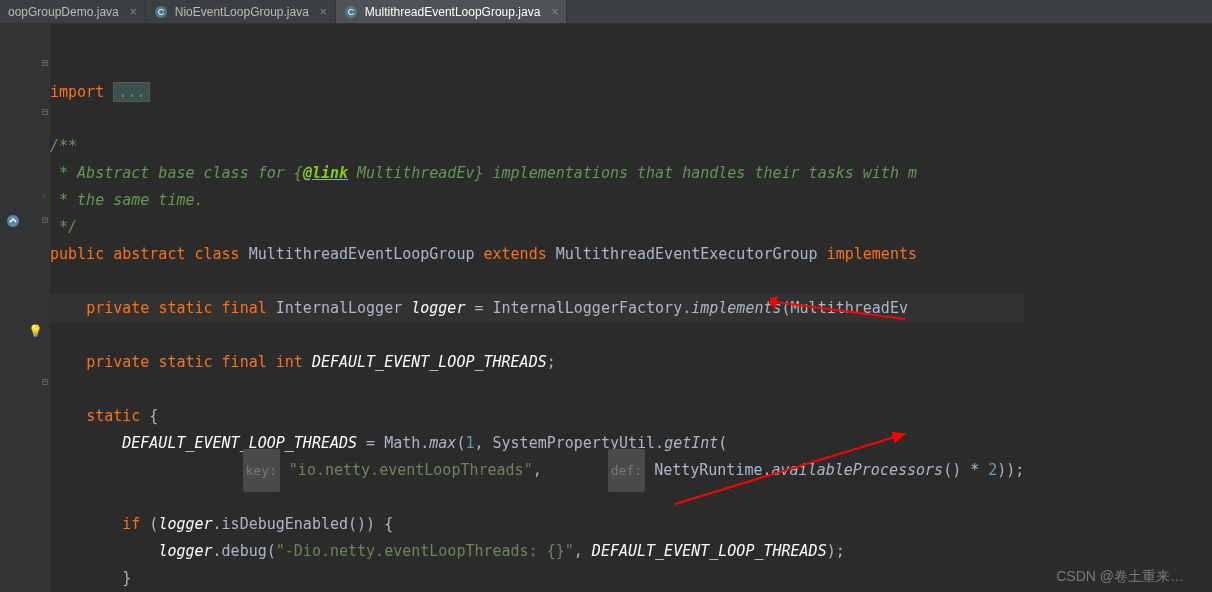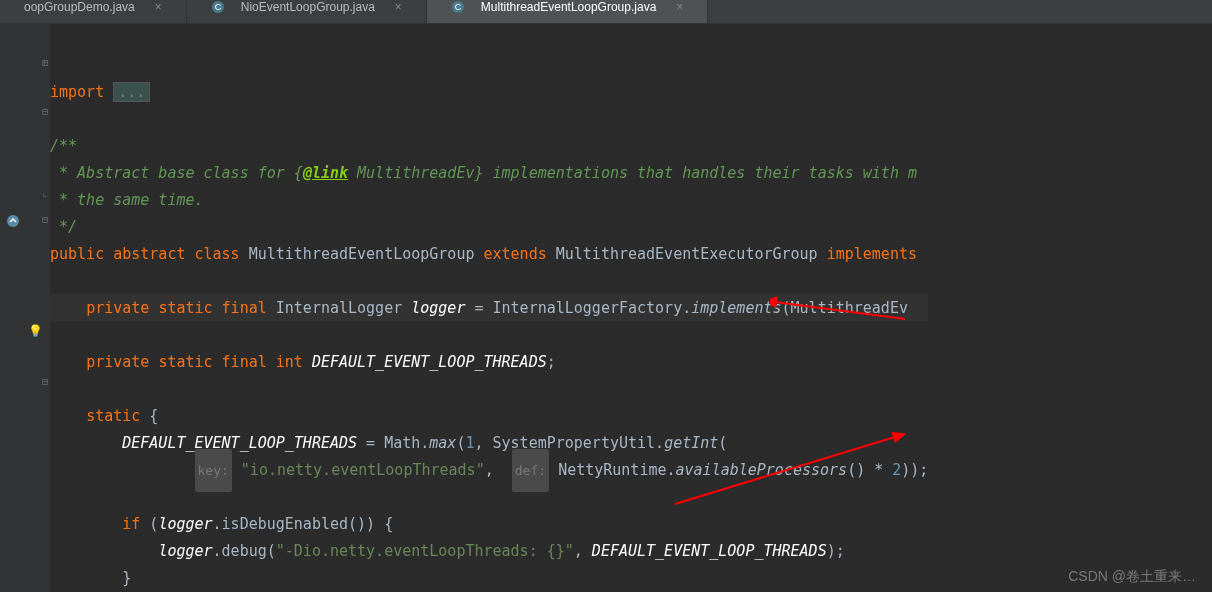--- a/index.html
+++ b/index.html
@@ -14,27 +14,27 @@
     position: relative;
   }
   .tabs {
     display: flex;
     background: #3c3f41;
     height: 24px;
     border-bottom: 1px solid #323232;
   }
   .tab {
     display: flex;
-    align-items: flex-start;
-    padding: 0 24px;
+    align-items: center;
+    padding: 0 8px;
     color: #bbbbbb;
     font-size: 12px;
     font-family: Arial, sans-serif;
     border-right: 1px solid #323232;
-    gap: 16px;
+    gap: 7px;
     cursor: pointer;
   }
   .tab.active {
     background: #4e5254;
     color: #ffffff;
   }
   .tab-icon {
     width: 14px;
     height: 14px;
     display: flex;
@@ -73,37 +73,37 @@
     white-space: pre;
     position: relative;
   }
   .kw { color: #f97316; }
   .comment { color: #629755; font-style: italic; }
   .doc-tag { color: #84cc16; font-weight: bold; text-decoration: underline; }
   .string { color: #6a8759; }
   .number { color: #6897bb; }
   .field { color: #ffffff; font-style: italic; }
   .method-ital { font-style: italic; }
-  .param-hint { background: #4a4a4a; color: #787878; font-style: normal; padding: 14px 3px; border-radius: 2px; font-size: 13px; }
+  .param-hint { background: #4a4a4a; color: #787878; font-style: normal; padding: 14px 3px; border-radius: 2px; font-size: 13px; margin-left: 48px; }
   .fold-box { background: #3b514d; color: #808080; padding: 0 4px; border: 1px solid #555; }
   .highlight-line {
     position: absolute;
     background: #323232;
     width: 100%;
     height: 27px;
     z-index: -1;
   }
   .arrow {
     position: absolute;
     pointer-events: none;
   }
   .watermark {
     position: absolute;
     bottom: 6px;
-    right: 16px;
+    right: 28px;
     color: #7a7a7a;
     font-size: 14px;
     font-family: Arial, sans-serif;
   }
   .bulb {
     color: #f0a732;
   }
 </style>
 </head>
 <body>

